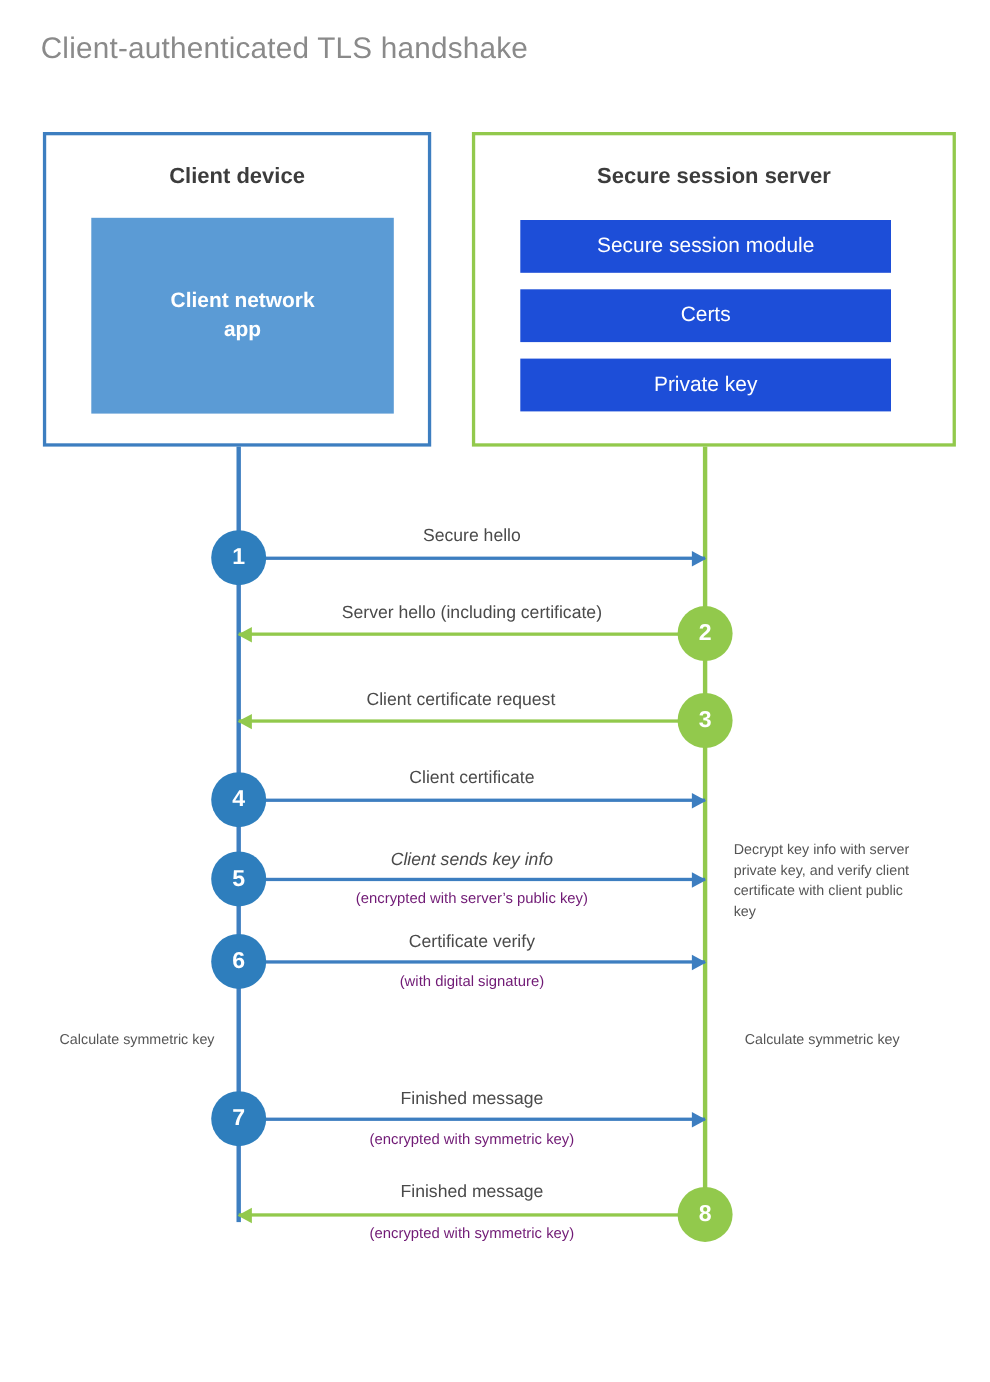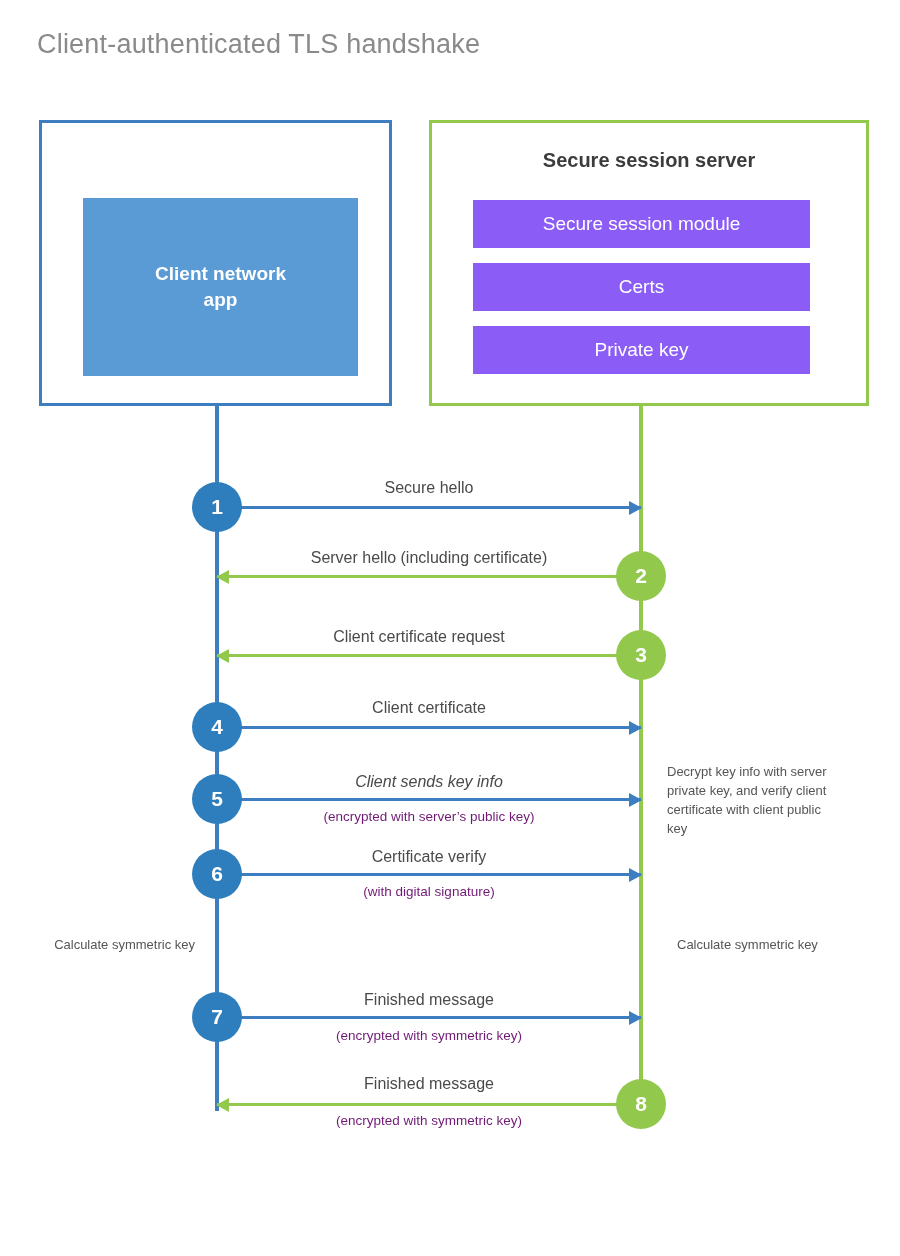--- a/index.html
+++ b/index.html
@@ -81,21 +81,21 @@
     text-align: center;
     line-height: 1.35;
     width: 180px;
   }
 
   .server-bar {
     position: absolute;
     left: 41px;
     width: 337px;
     height: 48px;
-    background: #8b5cf6;
+    background: #1d4ed8;
     display: flex;
     align-items: center;
     justify-content: center;
   }
   .server-bar .server-bar-label {
     color: #ffffff;
     font-size: 19px;
     font-weight: 400;
   }
   .server-bar.b0 { top: 77px; }
@@ -202,20 +202,21 @@
   }
 </style>
 </head>
 <body>
 
 <div id="canvas">
 
   <div class="page-title">Client-authenticated TLS handshake</div>
 
   <div class="party-box client">
+    <div class="party-title">Client device</div>
     <div class="client-app">
       <div class="client-app-label">
         <span>Client network</span><br>
         <span>app</span>
       </div>
     </div>
   </div>
 
   <div class="party-box server">
     <div class="party-title">Secure session server</div>

